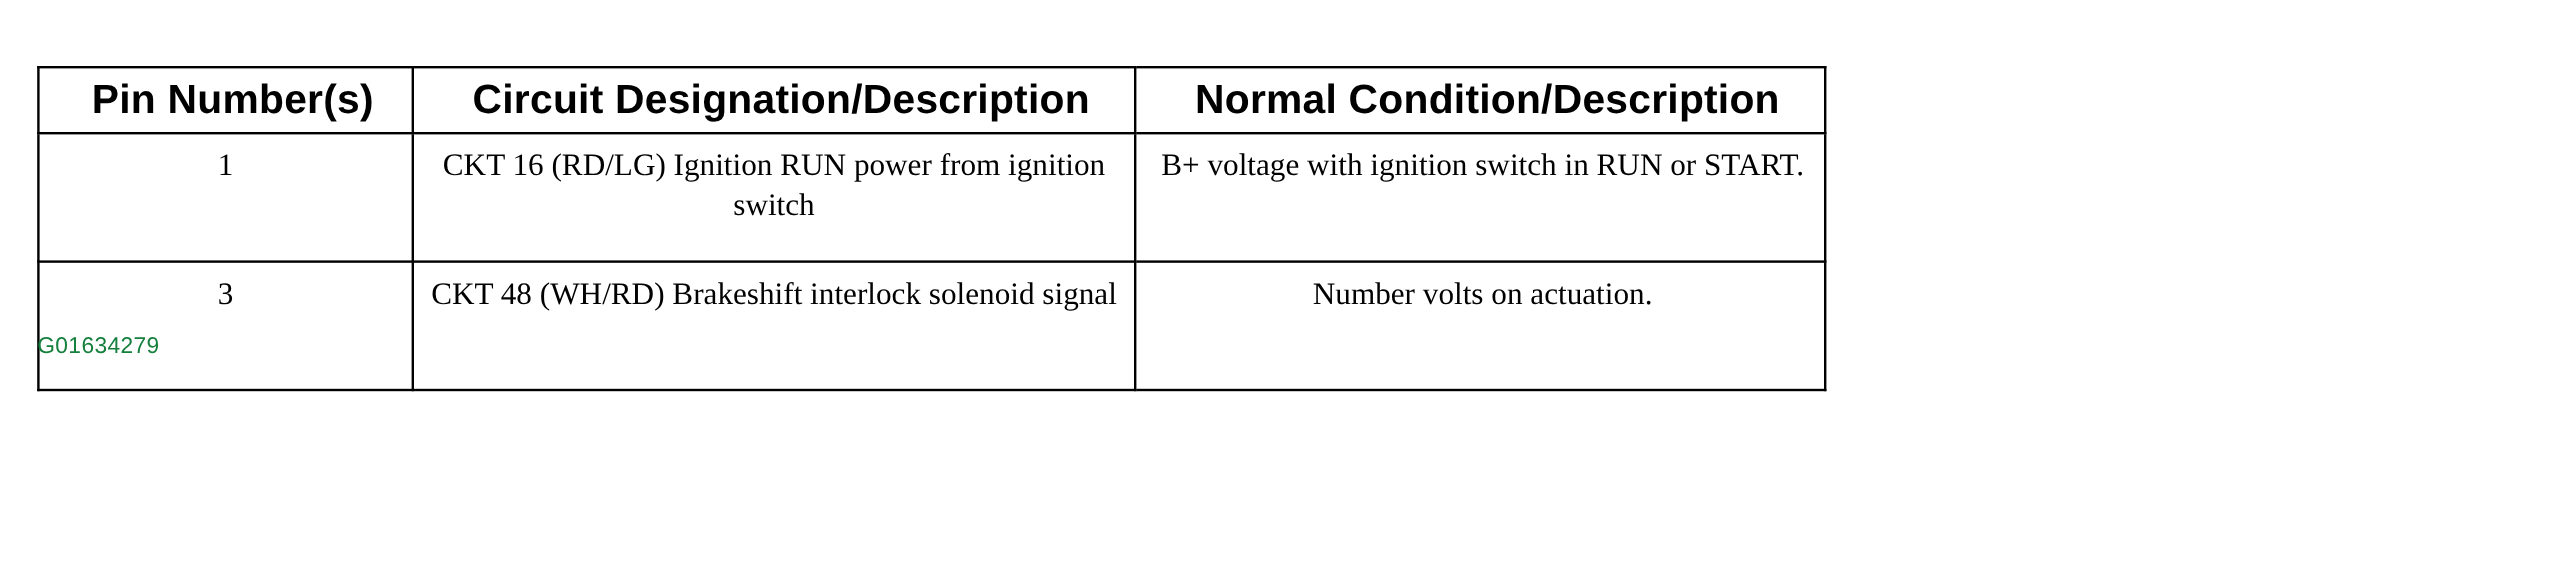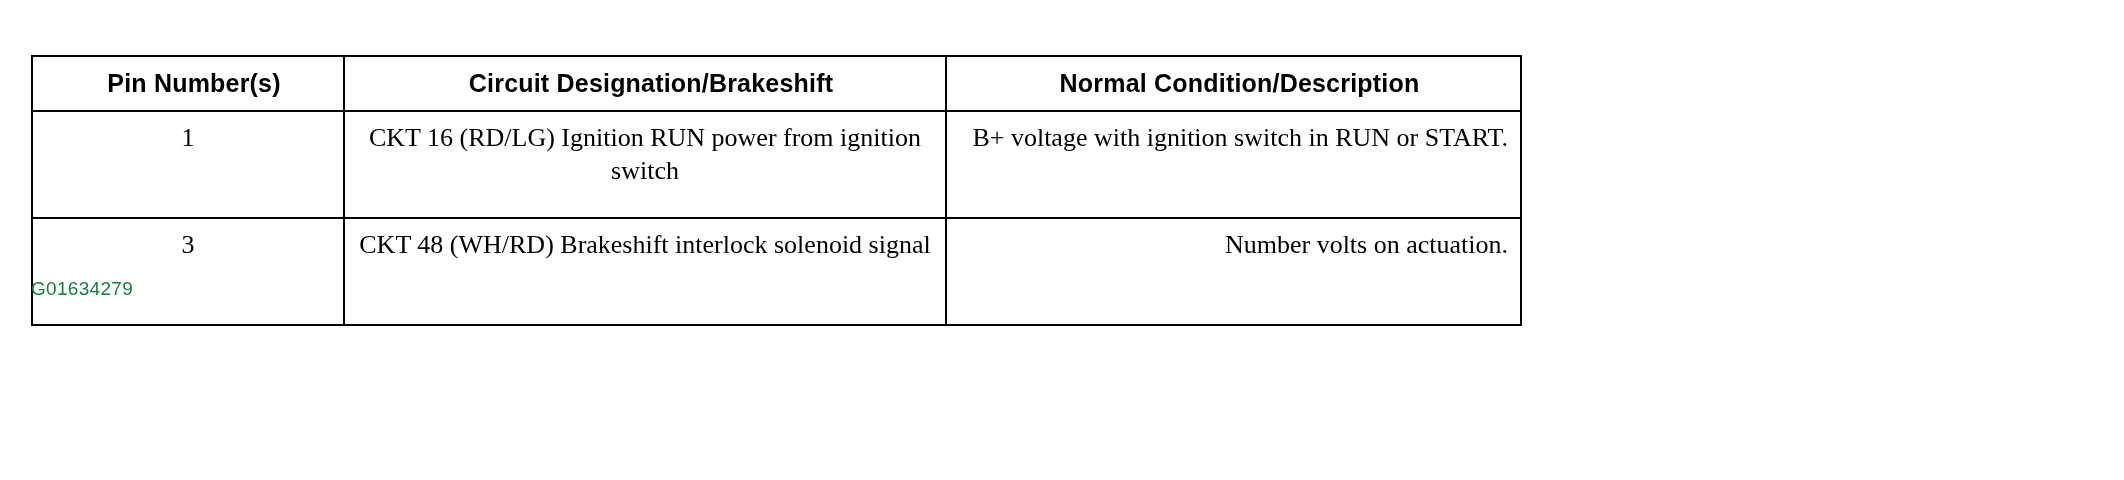--- a/index.html
+++ b/index.html
@@ -44,21 +44,21 @@
   .pin-table td {
     border: 2px solid #000000;
     vertical-align: top;
     background: #ffffff;
   }
 
   
   .pin-table thead th {
     font-family: "Liberation Sans", "DejaVu Sans", sans-serif;
     font-weight: bold;
-    font-size: 25px;
+    font-size: 34px;
     line-height: 30px;
     text-align: center;
     padding: 11px 10px 12px 22px;
     letter-spacing: 0.2px;
   }
   .pin-table thead th.h-meas {
     text-align: center;
   }
 
   
@@ -71,21 +71,21 @@
   }
 
   .cell-pin {
     text-align: center;
   }
   .cell-desc {
     text-align: center;
     border-radius: 24px;
   }
   .cell-meas {
-    text-align: right;
+    text-align: center;
     padding-left: 16px !important;
   }
 
   .row-tall td { height: 84px; }
 
   .figure-id {
     position: absolute;
     left: 31px;
     top: 278px;
     font-family: "Liberation Sans", "DejaVu Sans", sans-serif;
@@ -103,21 +103,21 @@
 
   <table class="pin-table">
     <colgroup>
       <col class="c-pin">
       <col class="c-desc">
       <col class="c-meas">
     </colgroup>
     <thead>
       <tr>
         <th class="h-pin">Pin Number(s)</th>
-        <th class="h-desc">Circuit Designation/Brakeshift</th>
+        <th class="h-desc">Circuit Designation/Description</th>
         <th class="h-meas">Normal Condition/Description</th>
       </tr>
     </thead>
     <tbody>
       <tr class="row-tall">
         <td class="cell-pin">1</td>
         <td class="cell-desc">CKT 16 (RD/LG) Ignition RUN power from ignition switch</td>
         <td class="cell-meas">B+ voltage with ignition switch in RUN or START.</td>
       </tr>
       <tr class="row-tall">

